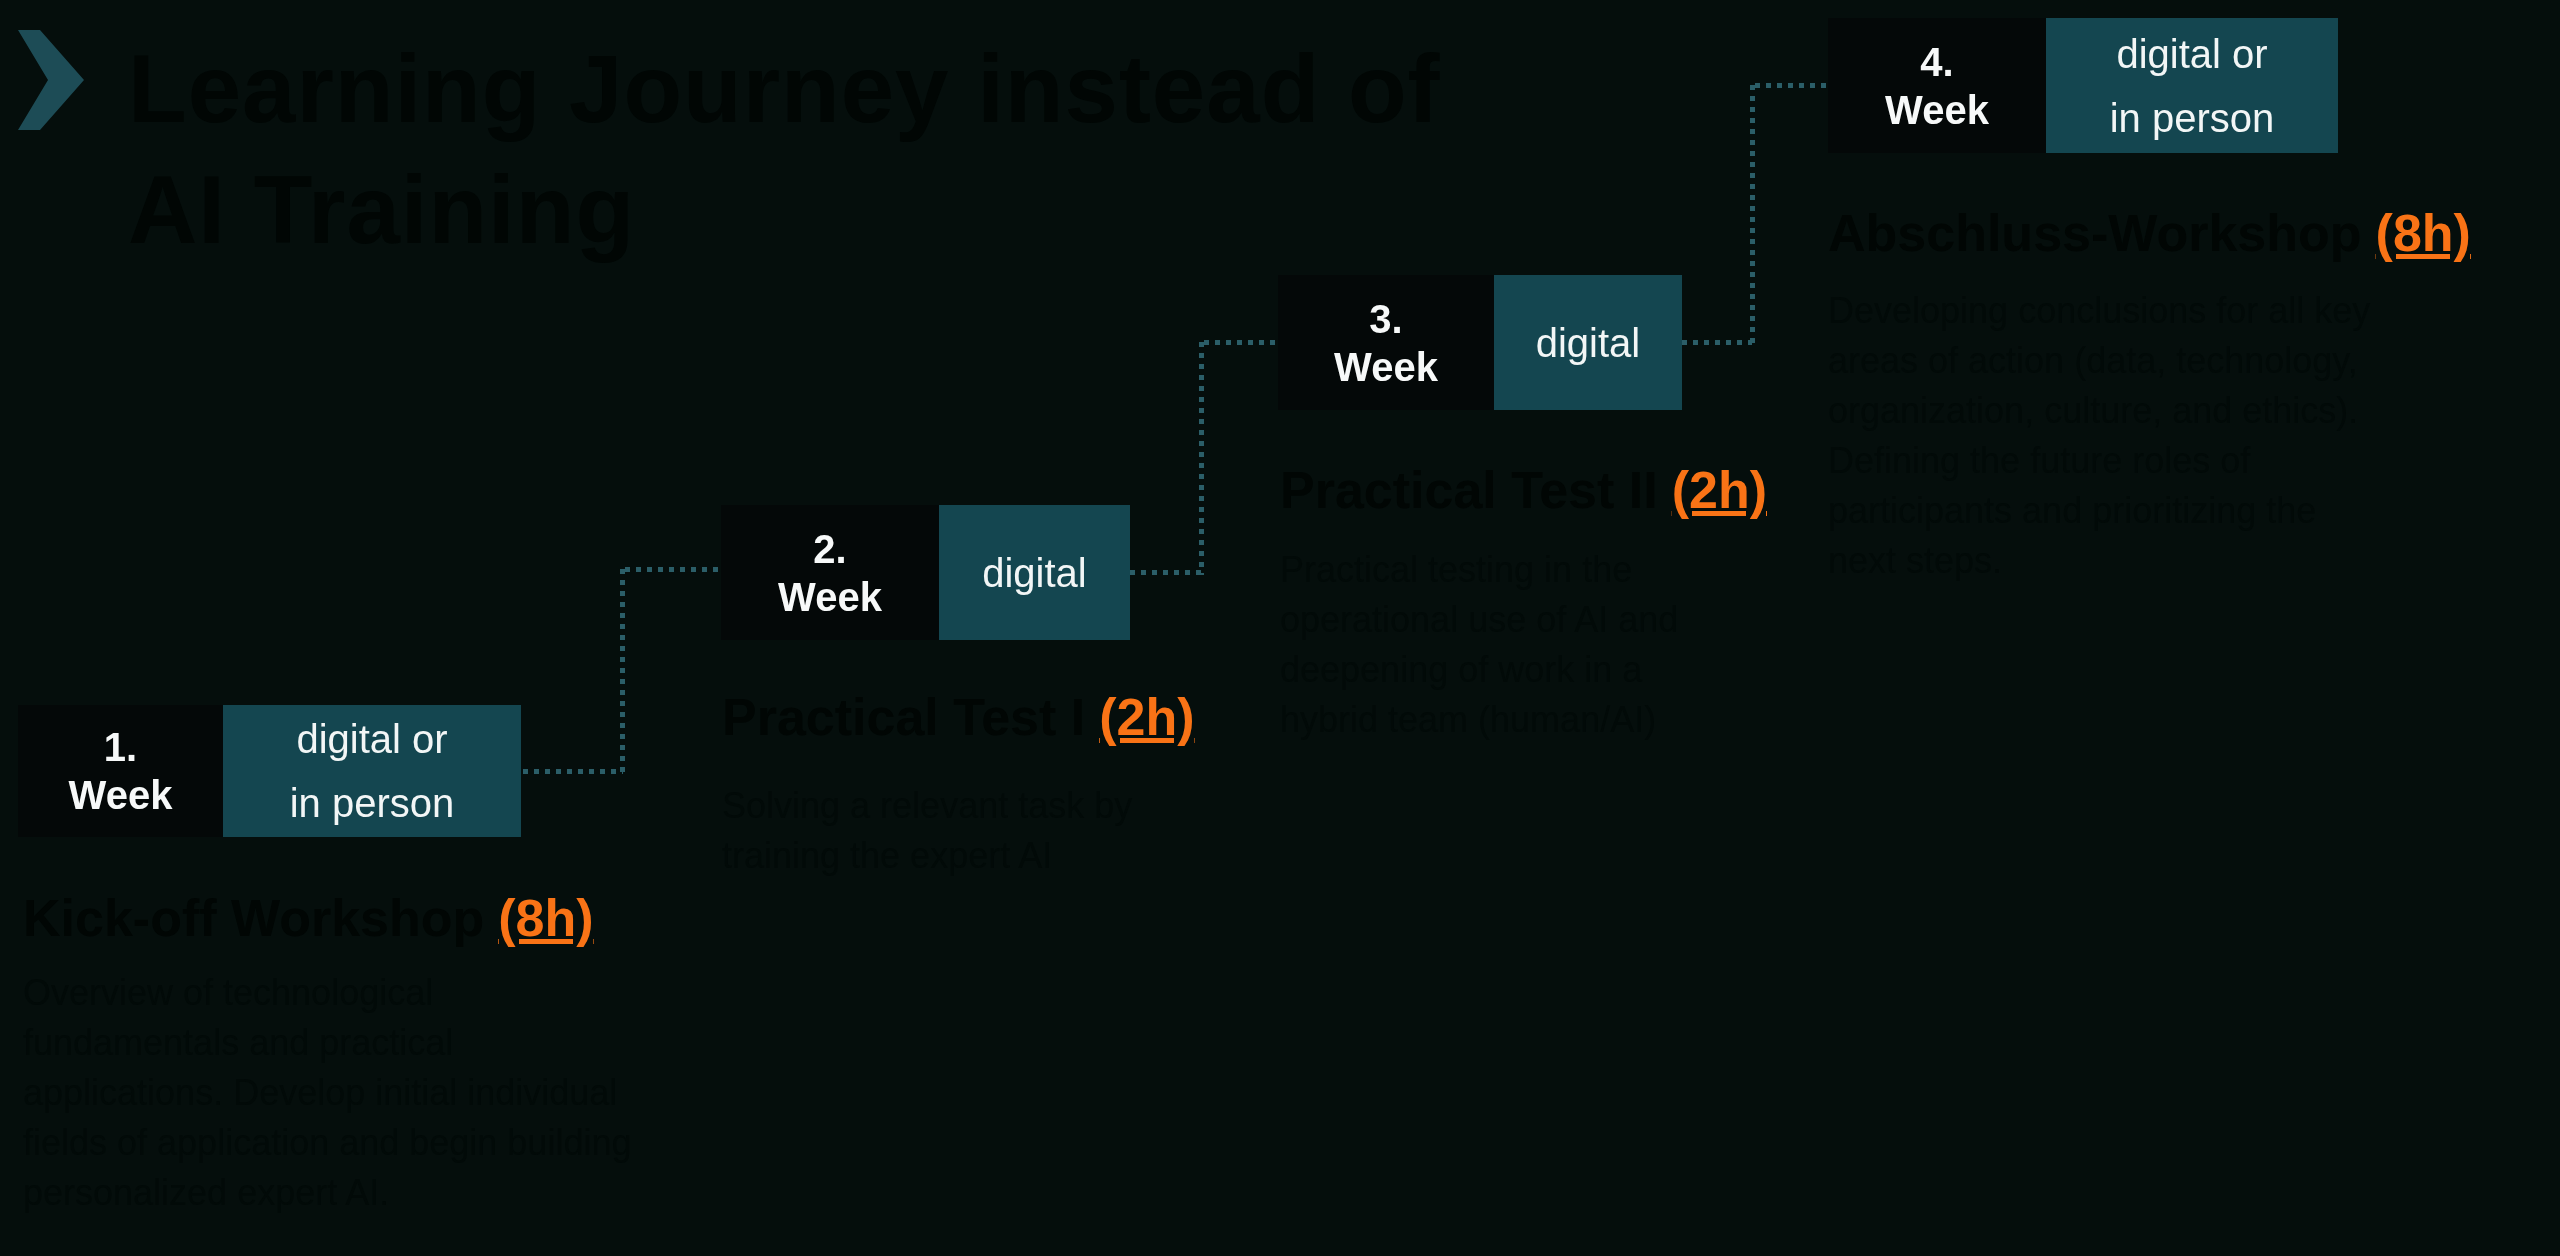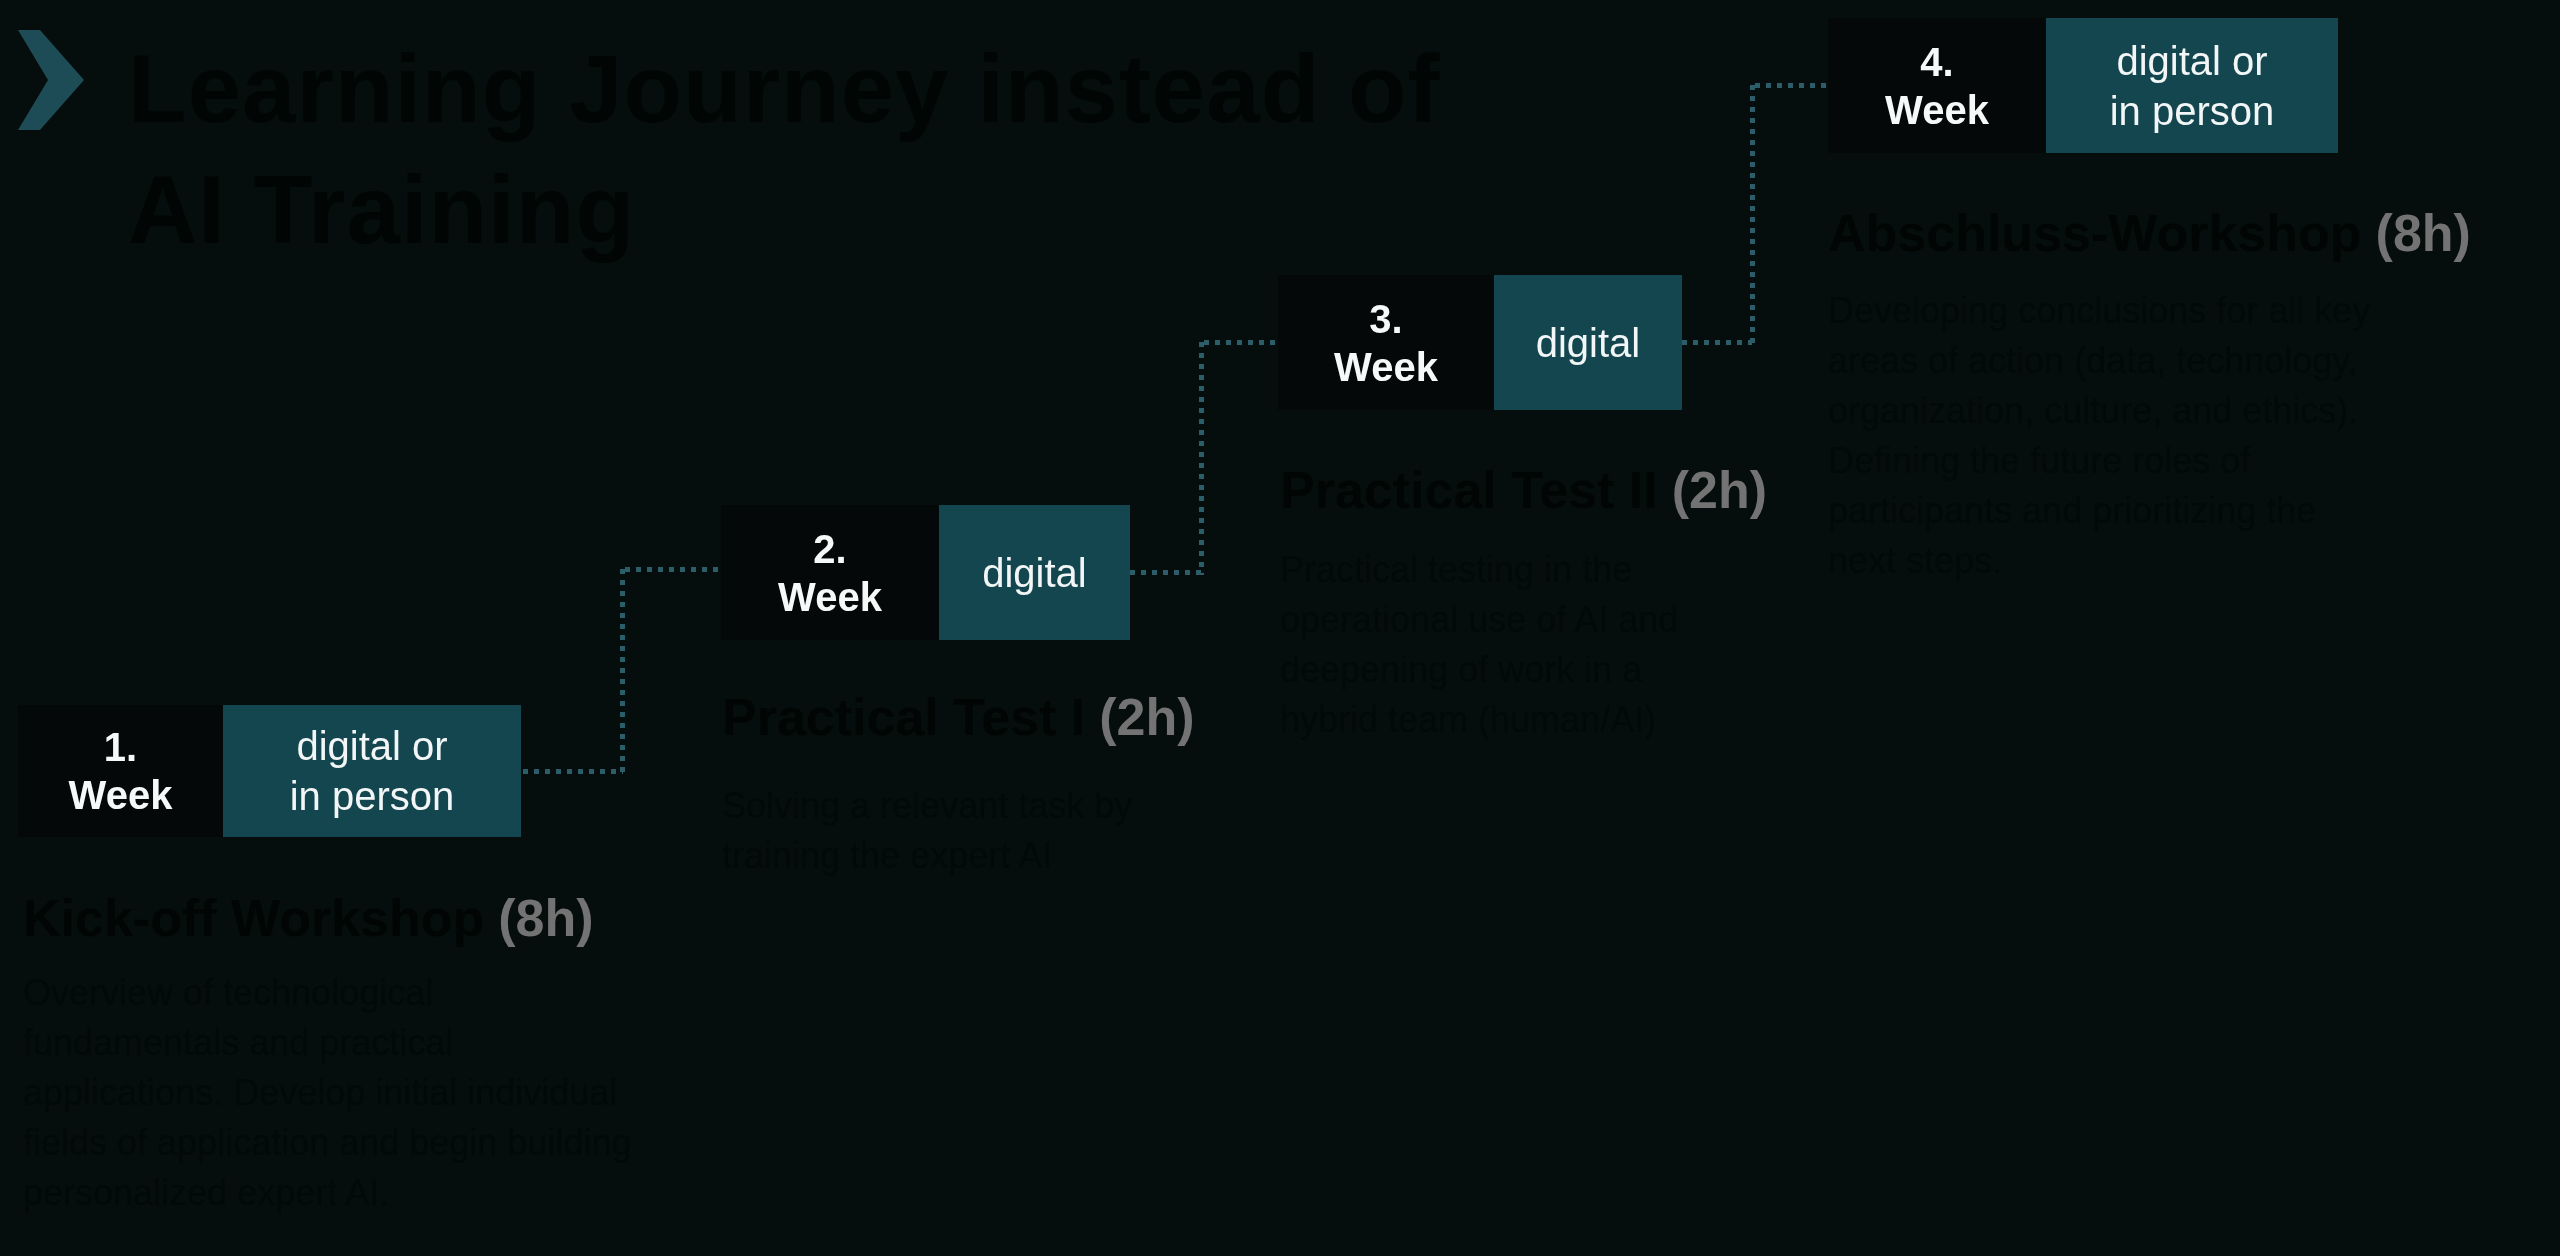--- a/index.html
+++ b/index.html
@@ -20,21 +20,21 @@
 
   
   .week-box{
     background:#040808;color:#f7f9f9;
     display:flex;align-items:center;justify-content:center;text-align:center;
     font-weight:700;font-size:40px;line-height:48px;white-space:pre-line;
   }
   .mode-box{
     background:#144650;color:#f2f6f6;
     display:flex;align-items:center;justify-content:center;text-align:center;
-    font-weight:400;font-size:40px;line-height:50px;white-space:pre-line;
+    font-weight:400;font-size:40px;line-height:64px;white-space:pre-line;
   }
   .w1b{left:18px;top:705px;width:205px;height:132px;}
   .w1m{left:223px;top:705px;width:298px;height:132px;}
   .w2b{left:721px;top:505px;width:218px;height:135px;}
   .w2m{left:939px;top:505px;width:191px;height:135px;}
   .w3b{left:1278px;top:275px;width:216px;height:135px;}
   .w3m{left:1494px;top:275px;width:188px;height:135px;}
   .w4b{left:1828px;top:18px;width:218px;height:135px;}
   .w4m{left:2046px;top:18px;width:292px;height:135px;}
 
@@ -49,21 +49,21 @@
   .c2b{left:1204px;top:340px;width:74px;}
   .c3a{left:1682px;top:340px;width:70px;}
   .c3v{left:1750px;top:85px;height:260px;}
   .c3b{left:1755px;top:83px;width:73px;}
 
   
   .heading{
     font-weight:700;font-size:52px;line-height:66px;
     color:#010604;white-space:nowrap;
   }
-  .heading .hours{color:#737373;font-weight:700;margin-left:14px;}
+  .heading .hours{color:#f97316;font-weight:700;margin-left:14px;text-decoration:underline;}
   .body-text{
     font-weight:400;font-size:36px;line-height:50px;
     color:#020a08;white-space:pre-line;
   }
   .s1h{left:23px;top:885px;}
   .s1b{left:23px;top:968px;width:860px;}
   .s2h{left:722px;top:684px;}
   .s2b{left:722px;top:781px;width:600px;}
   .s3h{left:1280px;top:457px;}
   .s3b{left:1280px;top:545px;width:600px;}

